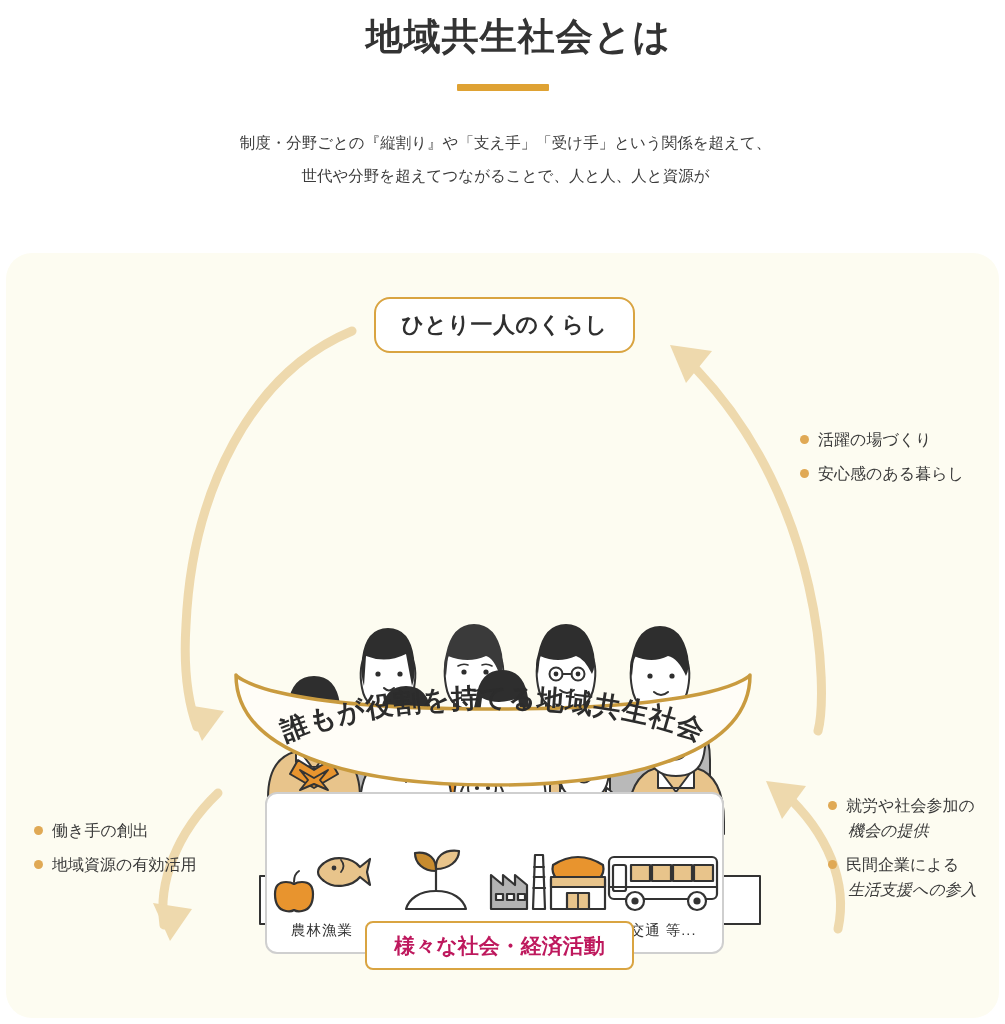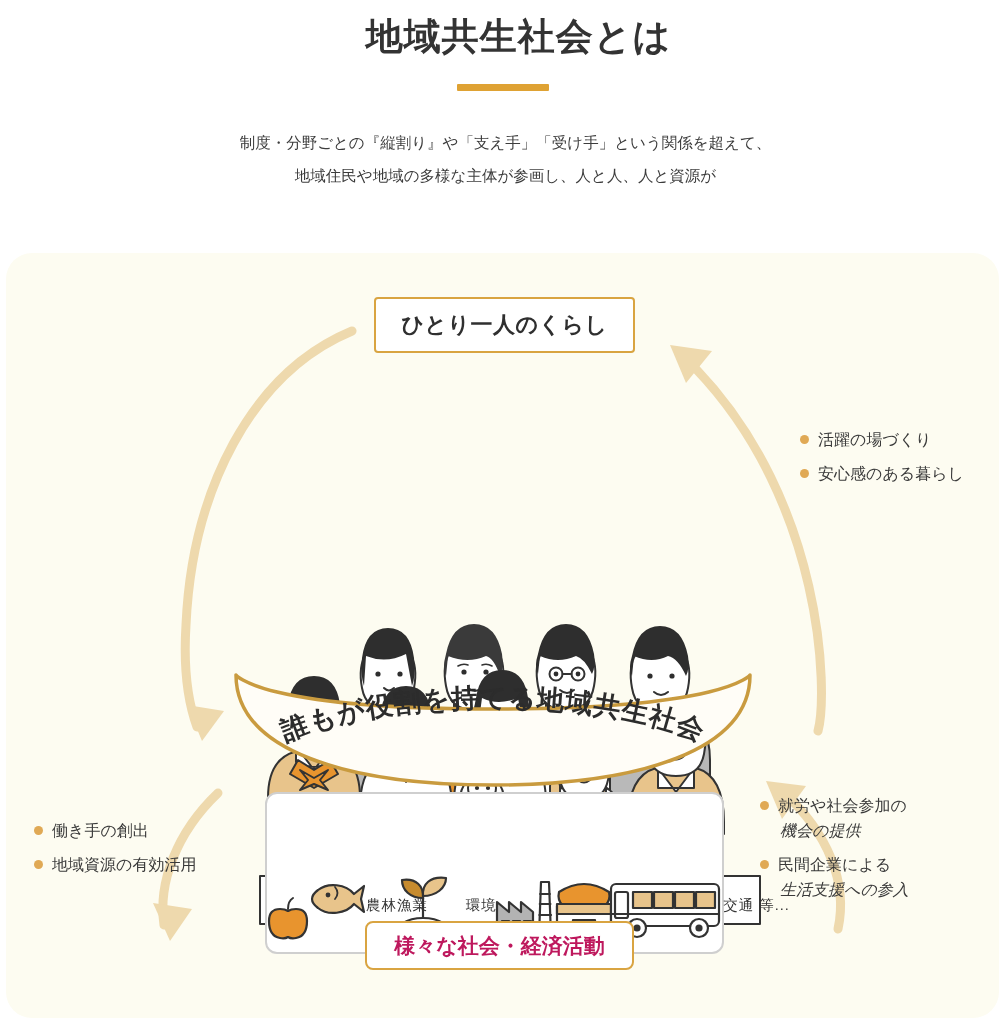--- a/index.html
+++ b/index.html
@@ -42,21 +42,21 @@
 
   
   .arcs{position:absolute;left:0;top:0;width:993px;height:765px;}
 
   
   .top-box{
     position:absolute;left:374px;top:297px;
     width:257px;height:52px;
     background:#ffffff;
     border:2.5px solid #d9a441;
-    border-radius:4px;
+    border-radius:16px;
     display:flex;align-items:center;justify-content:center;
     font-size:22px;font-weight:bold;color:#2f2f2f;
     letter-spacing:0.5px;
     z-index:6;
   }
 
   
   .bullets{position:absolute;z-index:6;}
   .bullets .b-row{
     display:flex;align-items:flex-start;
@@ -67,21 +67,21 @@
   .dot{
     width:9px;height:9px;border-radius:50%;
     background:#e0a955;flex:0 0 9px;
     margin-top:8px;margin-right:9px;
   }
   .b-text{display:block;}
   .b-text .l2{display:block;margin-left:2px;font-style:italic;}
   .bl-top{left:34px;top:427px;}
   .br-top{left:800px;top:427px;}
   .bl-bot{left:34px;top:818px;}
-  .br-bot{left:760px;top:793px;}
+  .br-bot{left:828px;top:793px;}
 
   
   .people{
     position:absolute;left:248px;top:355px;width:512px;height:320px;z-index:5;
   }
 
   
   .banner{
     position:absolute;left:228px;top:672px;width:530px;height:115px;z-index:7;
   }
@@ -98,21 +98,21 @@
     border:2px solid #cfcfcf;
     border-radius:12px;
     z-index:5;
   }
   .act-icons{
     position:absolute;left:265px;top:800px;width:455px;height:140px;
     display:flex;align-items:flex-end;justify-content:space-around;
     z-index:6;
   }
   .act-item{
-    display:flex;align-items:center;width:112px;
+    display:flex;flex-direction:column;align-items:center;width:112px;
   }
   .act-glyph{height:78px;display:flex;align-items:flex-end;justify-content:center;}
   .act-label{
     margin-top:8px;font-size:14.5px;color:#343434;letter-spacing:1px;white-space:nowrap;
   }
   .bot-box{
     position:absolute;left:365px;top:921px;
     width:265px;height:45px;
     background:#ffffff;
     border:2.5px solid #d9a441;
@@ -125,21 +125,21 @@
 </head>
 <body>
 
 <div class="page">
 
   <div class="title">地域共生社会とは</div>
   <div class="title-rule"></div>
 
   <div class="lead">
     <div>制度・分野ごとの『縦割り』や「支え手」「受け手」という関係を超えて、</div>
-    <div>地域住民や地域の多様な主体が参画し、人と人、人と資源が</div>
+    <div>世代や分野を超えてつながることで、人と人、人と資源が</div>
   </div>
 
   <div class="panel">
 
     <svg class="arcs" viewBox="0 0 993 765">
       <defs></defs>
 
       <g>
         <path d="M 346 78 C 245 120 186 238 180 372 C 177 420 183 452 191 474" fill="none" stroke="#eed9ad" stroke-width="9" stroke-linecap="round"></path>
         <path d="M 181 452 L 196 488 L 218 458 Z" fill="#eed9ad"></path>

